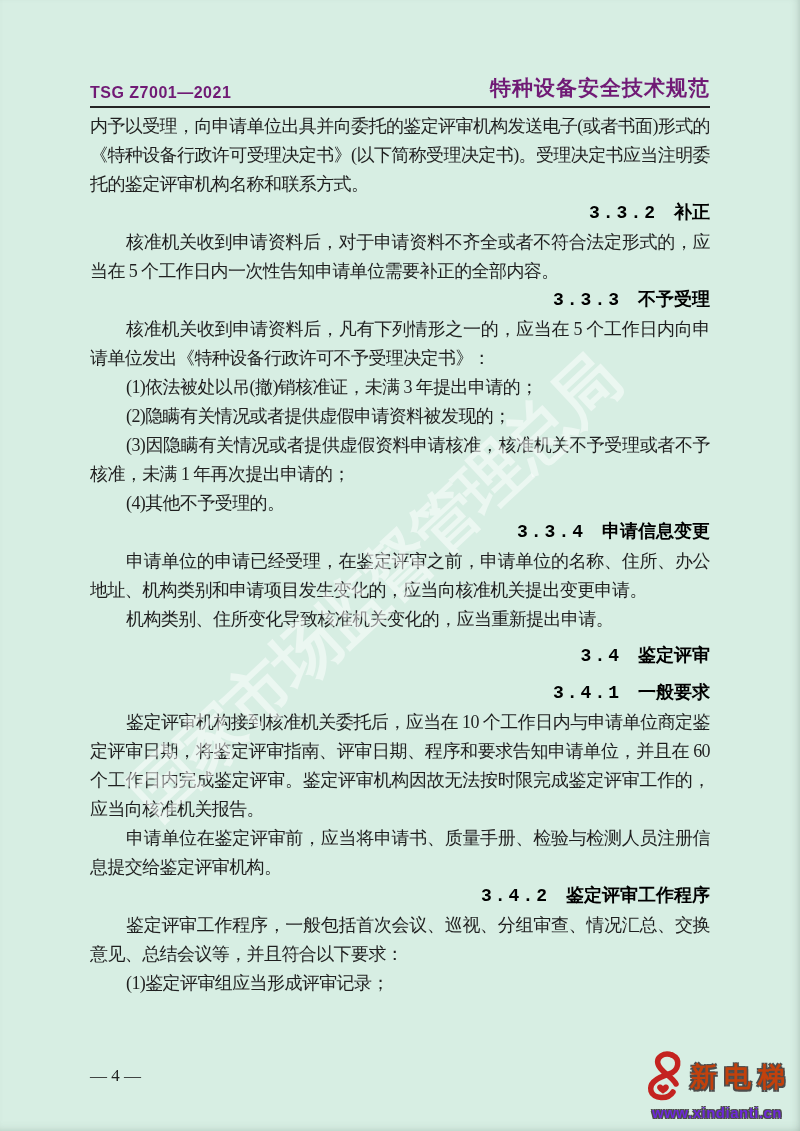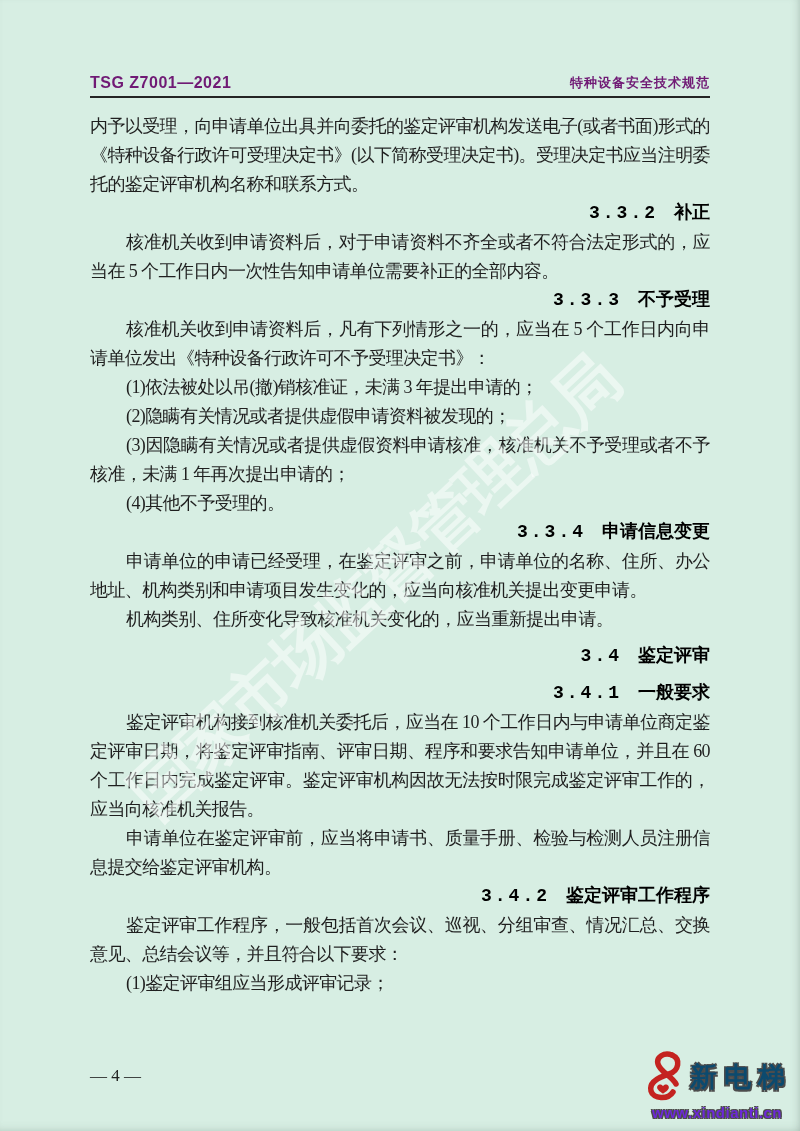--- a/index.html
+++ b/index.html
@@ -11,40 +11,40 @@
              transform:rotate(-43deg);transform-origin:50% 50%;
              font-family:"Liberation Sans","DejaVu Sans",sans-serif;font-weight:bold;
              font-size:66px;line-height:70px;letter-spacing:-2px;white-space:nowrap;
              color:rgba(255,255,255,.5);pointer-events:none;z-index:5;}
   
   .header{position:absolute;left:90px;top:74px;width:620px;display:flex;
           justify-content:space-between;align-items:flex-end;
           border-bottom:2px solid #242424;padding-bottom:4px;
           font-family:"Liberation Sans","DejaVu Sans",sans-serif;font-weight:bold;color:#701a75;}
   .doc-code{font-size:16px;letter-spacing:.5px;}
-  .doc-title{font-size:13px;letter-spacing:1px;}
+  .doc-title{font-size:21px;letter-spacing:1px;}
   
   .content{position:absolute;left:90px;top:112px;width:620px;color:#1f1f1f;
            font-size:18px;line-height:29px;letter-spacing:-.6px;}
   .content p{margin:0;text-align:justify;}
   .content p.para{text-indent:36px;}
   .content p.cont{text-indent:0;}
   .content p.h2,.content p.h3{font-family:Liberation Mono, monospace;
            font-weight:bold;text-align:right;padding-left:35px;color:#000000;}
   .content p.h2{margin:8px 0;}
   .num{letter-spacing:3px;}
   .ttl{margin-left:16px;letter-spacing:0;}
   
   .footer{position:absolute;left:90px;top:1066px;color:#1f1f1f;font-size:17px;}
   
   .logo{position:absolute;right:8px;bottom:10px;text-align:center;z-index:6;
         font-family:"Liberation Sans","DejaVu Sans",sans-serif;}
   .logo-row{display:flex;align-items:center;justify-content:flex-end;}
   .logo-mark{flex:0 0 auto;margin-right:4px;}
-  .logo-brand{color:#0c4a6e;font-weight:bold;font-size:27px;letter-spacing:7px;
+  .logo-brand{color:#c2410c;font-weight:bold;font-size:27px;letter-spacing:7px;
         text-shadow:-1.5px -1.5px 0 #4d4d4d,1.5px -1.5px 0 #4d4d4d,-1.5px 1.5px 0 #4d4d4d,1.5px 1.5px 0 #4d4d4d;}
   .logo-url{color:#6d28d9;font-weight:bold;font-size:15px;letter-spacing:.5px;margin-top:1px;
         text-shadow:-1.2px -1.2px 0 #4d4d4d,1.2px -1.2px 0 #4d4d4d,-1.2px 1.2px 0 #4d4d4d,1.2px 1.2px 0 #4d4d4d;}
 </style>
 </head>
 <body>
 
 <div class="page">
 
   <div class="watermark">国家市场监督管理总局</div>

